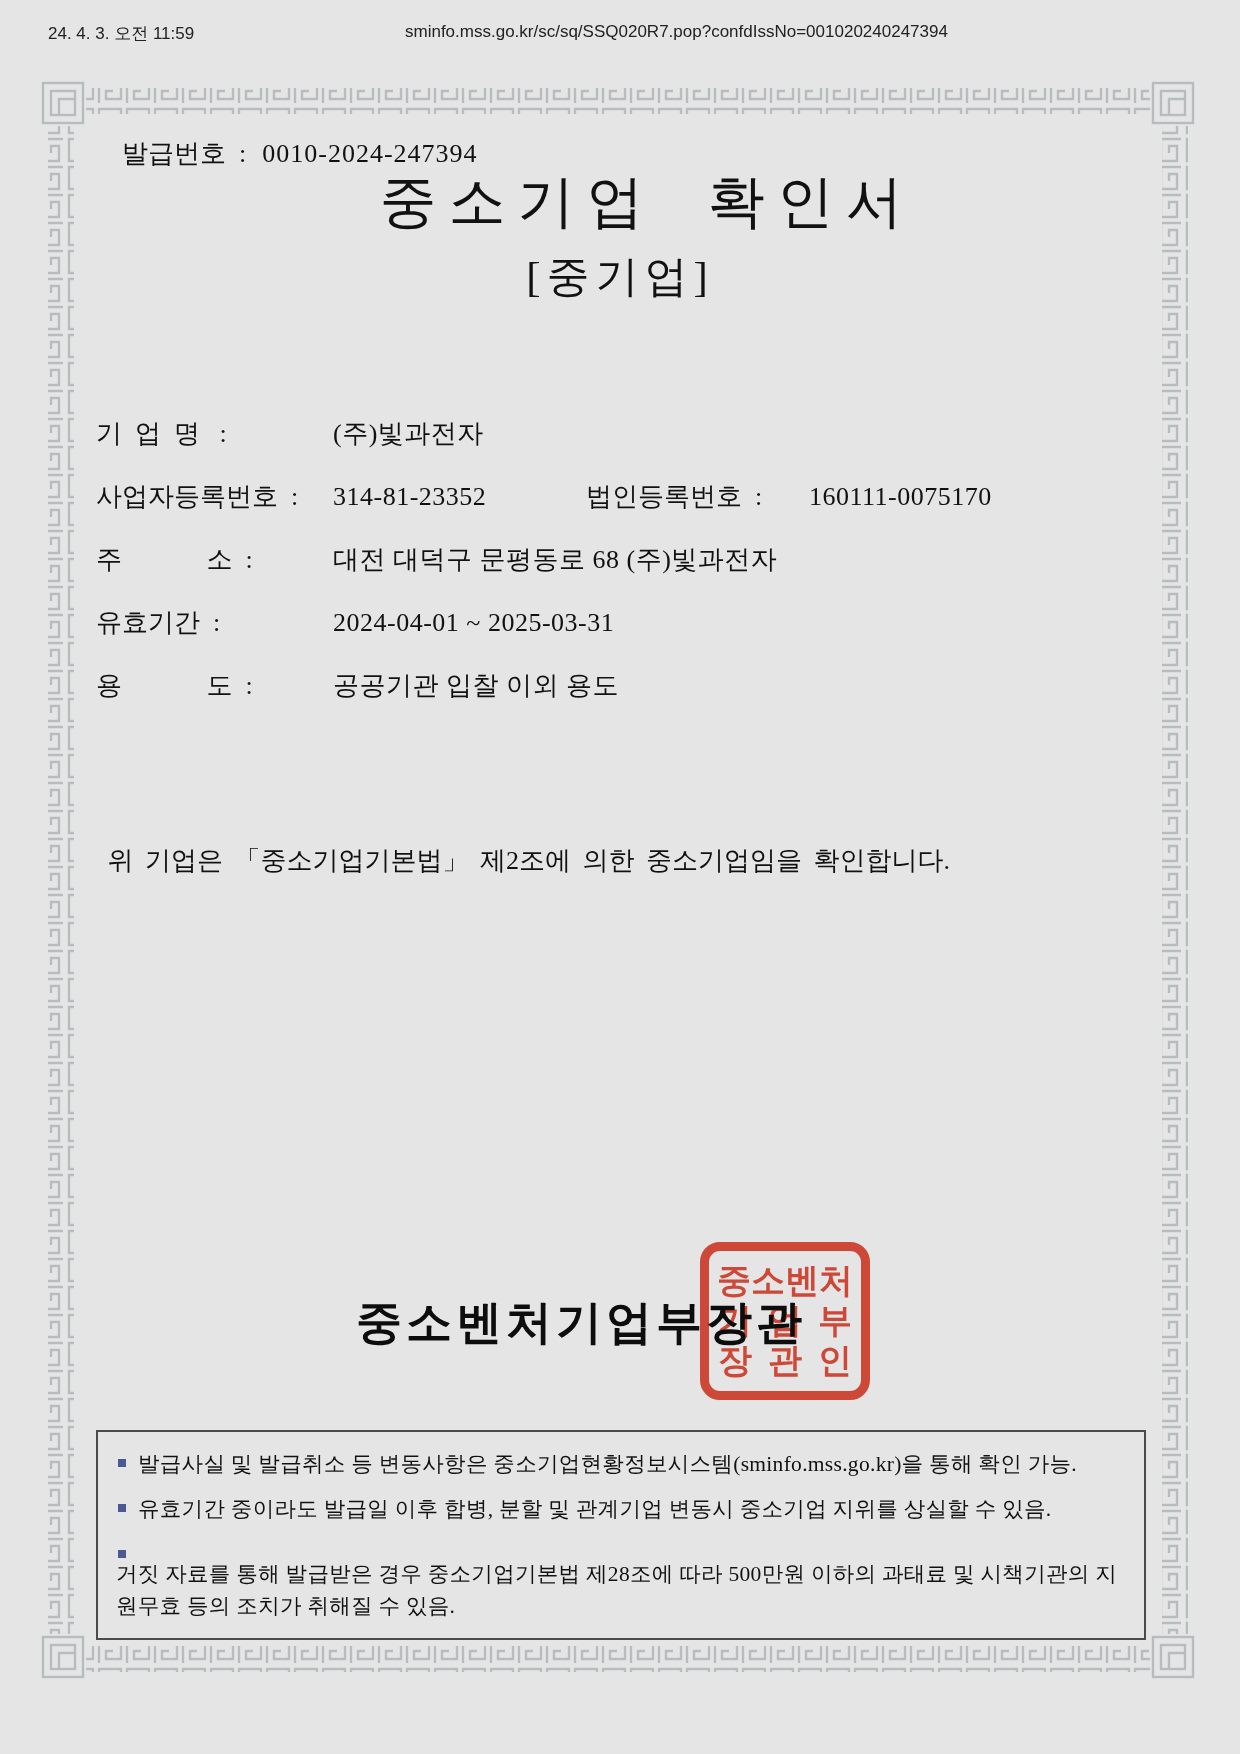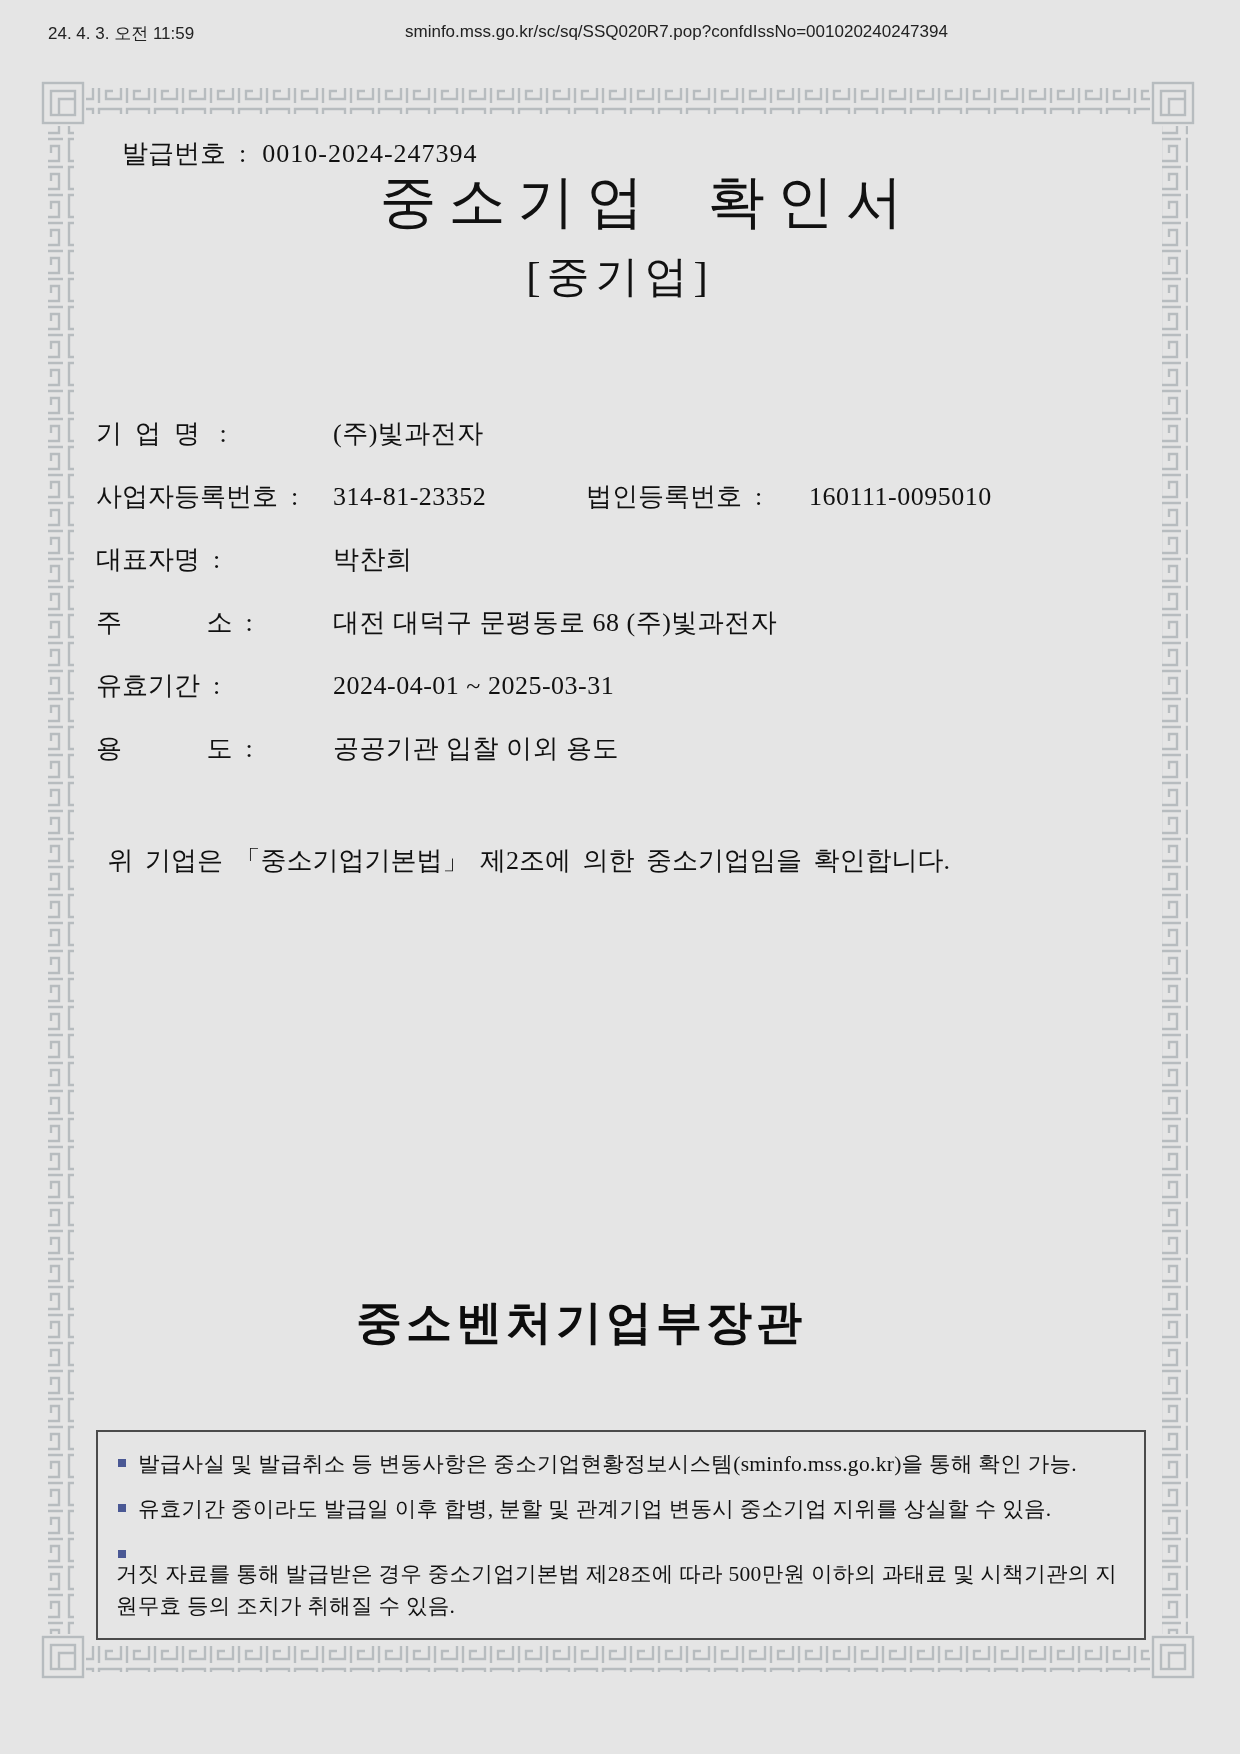--- a/index.html
+++ b/index.html
@@ -123,43 +123,44 @@
 
   <div class="fields">
     <div class="field-row">
       <span class="f-label">기  업  명   :</span>
       <span class="f-value">(주)빛과전자</span>
     </div>
     <div class="field-row">
       <span class="f-label">사업자등록번호  :</span>
       <span class="f-value f-value-a">314-81-23352</span>
       <span class="f-label-b">법인등록번호  :</span>
-      <span class="f-value">160111-0095010</span>
-    </div>
-    <div class="field-row">
-      <span class="f-label">대표자명  :</span>
-      <span class="f-value">박찬희</span>
+      <span class="f-value">160111-0075170</span>
     </div>
     <div class="field-row">
       <span class="f-label">주             소  :</span>
       <span class="f-value">대전 대덕구 문평동로 68 (주)빛과전자</span>
     </div>
     <div class="field-row">
       <span class="f-label">유효기간  :</span>
       <span class="f-value">2024-04-01 ~ 2025-03-31</span>
     </div>
     <div class="field-row">
       <span class="f-label">용             도  :</span>
       <span class="f-value">공공기관 입찰 이외 용도</span>
     </div>
   </div>
 
   <div class="statement">위 기업은 「중소기업기본법」 제2조에 의한 중소기업임을 확인합니다.</div>
 
 
+  <div class="seal">
+    <div class="seal-line">중소벤처</div>
+    <div class="seal-line sp3">기업부</div>
+    <div class="seal-line sp3">장관인</div>
+  </div>
   <div class="issuer">중소벤처기업부장관</div>
 
   <div class="notes-box">
     <div class="note-item">
       <span class="bullet"></span>
       <span class="note-text">발급사실 및 발급취소 등 변동사항은 중소기업현황정보시스템(sminfo.mss.go.kr)을 통해 확인 가능.</span>
     </div>
     <div class="note-item">
       <span class="bullet"></span>
       <span class="note-text">유효기간 중이라도 발급일 이후 합병, 분할 및 관계기업 변동시 중소기업 지위를 상실할 수 있음.</span>

